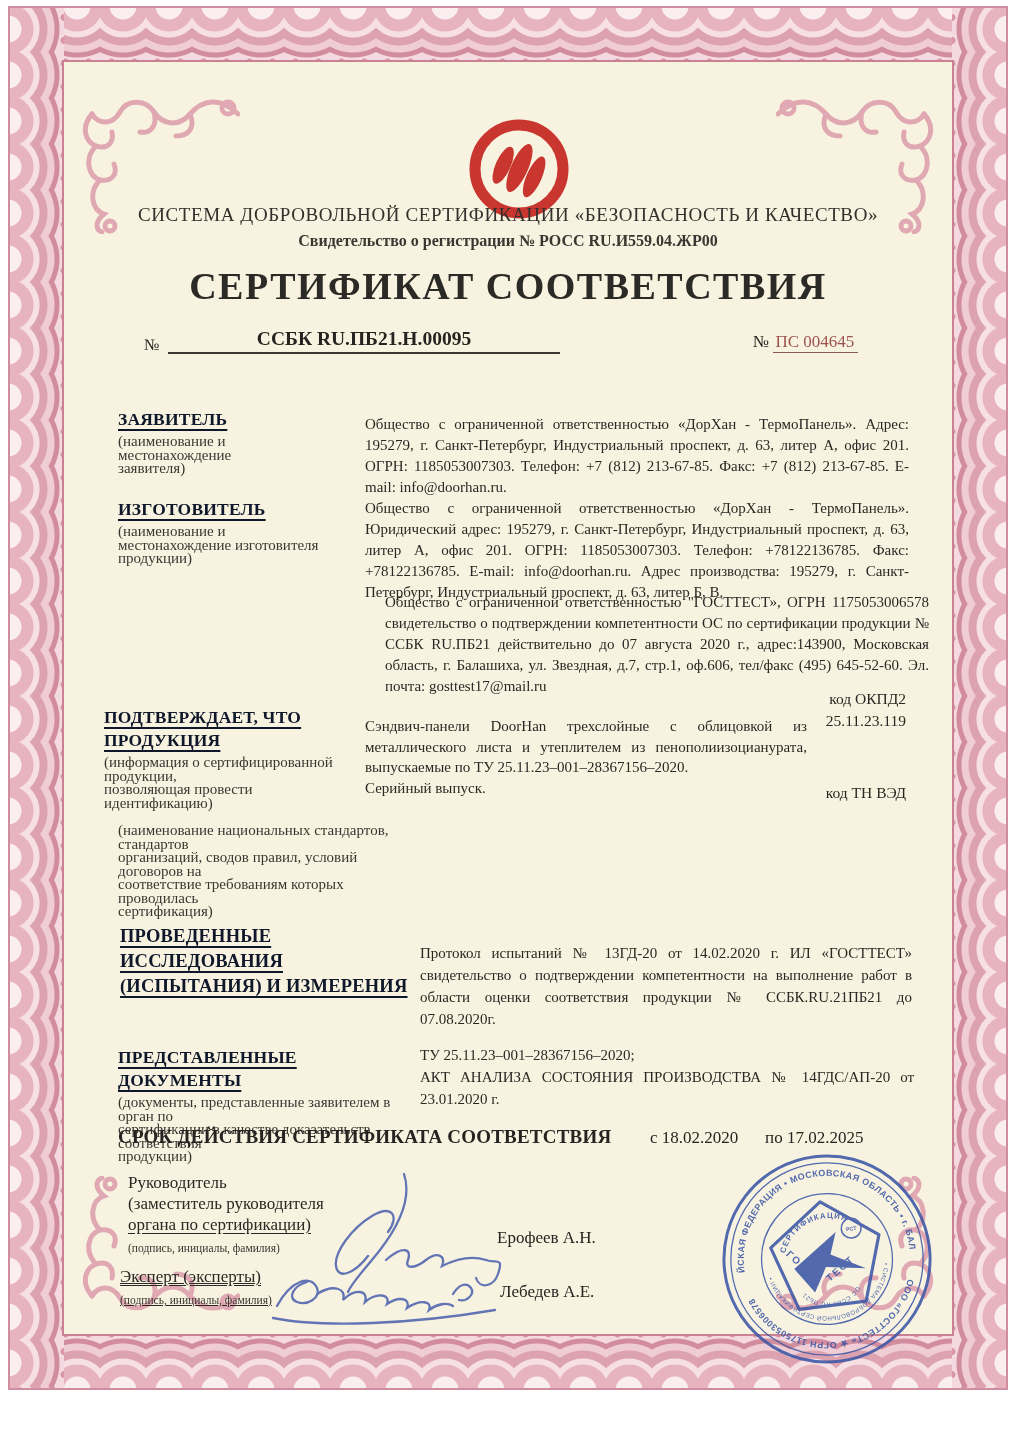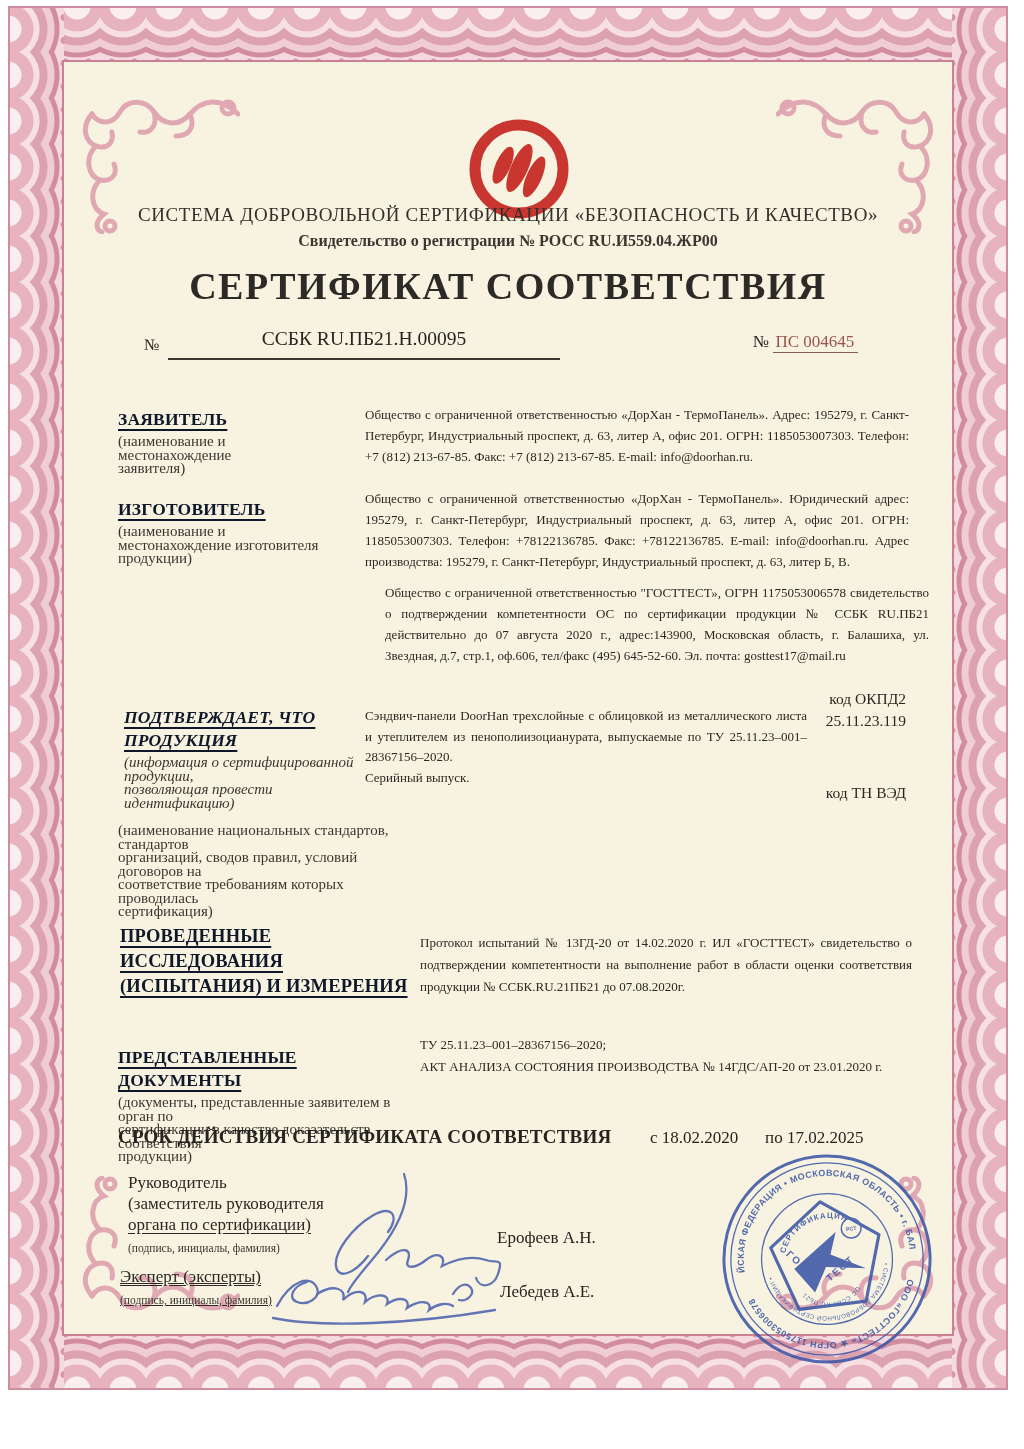--- a/index.html
+++ b/index.html
@@ -39,40 +39,40 @@
 
   .abs{position:absolute;}
   .center{text-align:center;left:60px;right:60px;}
   .sysline{top:198px;font-size:19px;letter-spacing:.6px;color:#33302c;}
   .regline{top:226px;font-size:16px;font-weight:bold;color:#3a3732;}
   .title{top:258px;font-size:38px;font-weight:bold;letter-spacing:1.5px;color:#2c2a26;}
 
   .numrow{top:322px;left:0;right:0;height:36px;}
   .num-label{position:absolute;left:136px;top:8px;font-size:16px;}
   .num-main{position:absolute;left:160px;top:0;width:392px;text-align:center;
-    font-size:19.5px;font-weight:normal;border-bottom:2px solid #3a3732;padding-bottom:8px;}
+    font-size:19.5px;font-weight:bold;border-bottom:2px solid #3a3732;padding-bottom:2px;}
   .num-right{position:absolute;left:745px;top:4px;font-size:17px;}
   .num-right .formno{color:#9b544d;border-bottom:1.5px solid #8a5a54;padding:0 4px 1px 2px;}
 
   .sec-label{font-size:17.5px;font-weight:bold;letter-spacing:.2px;color:#0f172a;
     text-decoration:underline;text-underline-offset:4px;text-decoration-thickness:2px;white-space:pre-line;line-height:23px;}
   .sec-sub{font-size:15px;line-height:13.5px;color:#3a3732;white-space:pre-line;margin-top:4px;}
-  .bodytxt{font-size:13px;line-height:21px;text-align:justify;white-space:pre-line;color:#2a2824;}
+  .bodytxt{font-size:15px;line-height:21px;text-align:justify;white-space:pre-line;color:#2a2824;margin-top:10px;}
   .codecol{font-size:15.5px;text-align:right;color:#2a2824;}
 
   .lbl-applicant{left:110px;top:402px;width:240px;}
   .body-applicant{left:357px;top:398px;width:544px;}
   .lbl-manufacturer{left:110px;top:492px;width:250px;}
   .body-manufacturer{left:357px;top:482px;width:544px;}
   .lbl-org{left:110px;top:571px;width:258px;}
   .body-org{left:377px;top:576px;width:544px;}
   .okpd2-label{left:770px;top:684px;width:128px;}
   .okpd2-value{left:770px;top:706px;width:128px;}
   .tnved-label{left:770px;top:778px;width:128px;}
-  .lbl-product{left:116px;top:700px;width:250px;font-style:italic;}
+  .lbl-product{left:96px;top:700px;width:250px;}
   .body-product{left:357px;top:700px;width:442px;line-height:20.5px;}
   .lbl-req{left:110px;top:814px;width:302px;}
   .body-req{left:405px;top:812px;width:396px;}
   .lbl-tests{left:112px;top:918px;width:292px;font-size:18.5px;line-height:25px;}
   .body-tests{left:412px;top:926px;width:492px;line-height:22px;}
   .lbl-docs{left:110px;top:1040px;width:300px;}
   .body-docs{left:412px;top:1028px;width:494px;line-height:22px;}
 
   .validity{left:110px;top:1120px;width:820px;font-size:19px;}
   .validity .vlabel{font-weight:bold;letter-spacing:.2px;}

